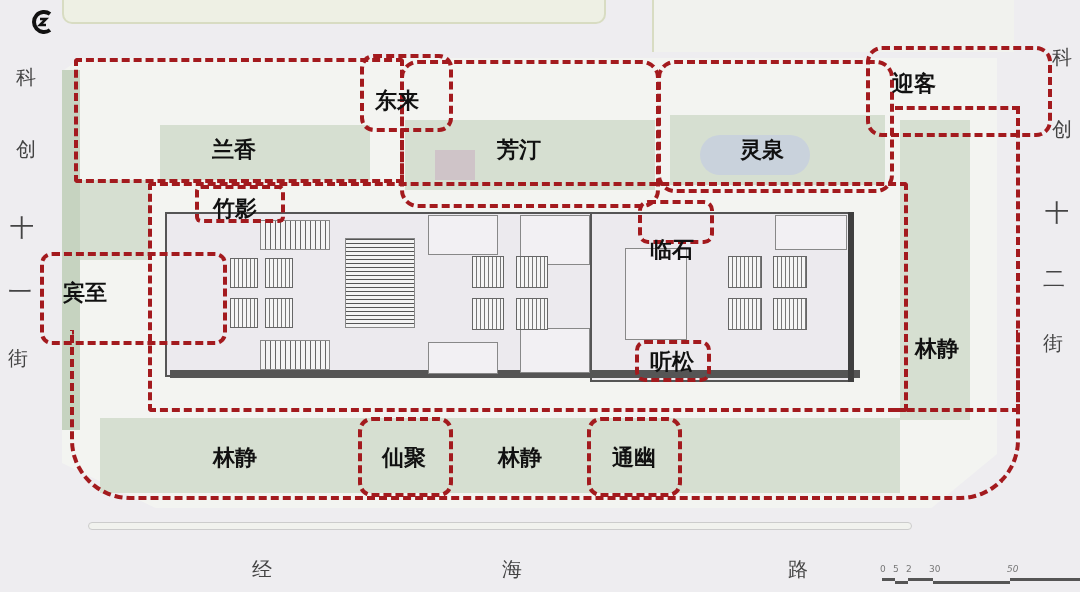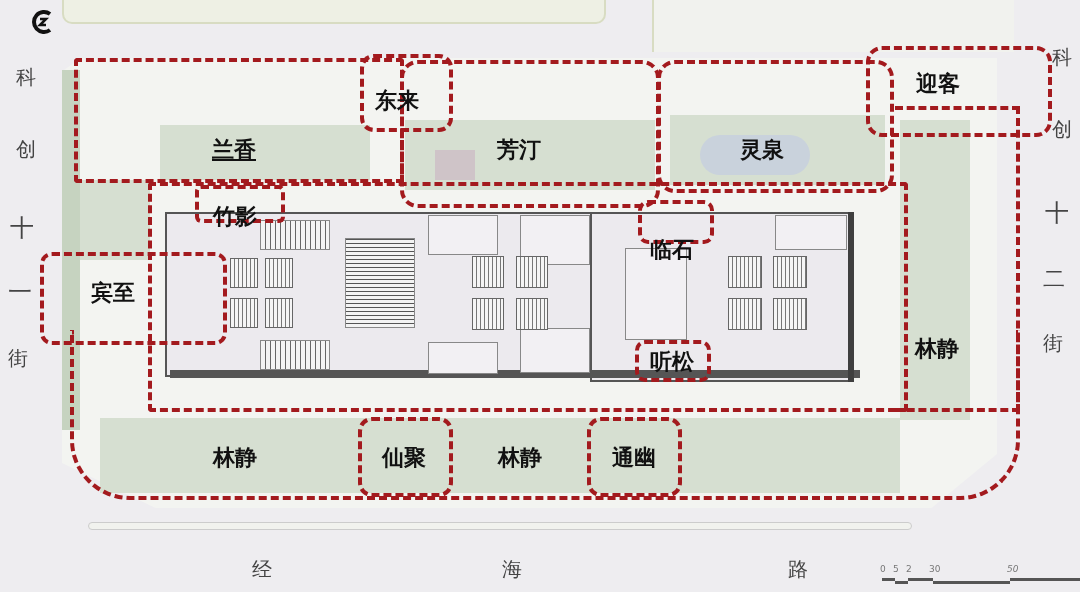--- a/index.html
+++ b/index.html
@@ -80,27 +80,27 @@
 <div class="zone" style="left:638px;top:200px;width:76px;height:44px;border-radius:10px;"></div>
 <div class="zone" style="left:40px;top:252px;width:187px;height:93px;border-radius:12px;"></div>
 <div class="zone" style="left:635px;top:340px;width:76px;height:42px;border-radius:10px;"></div>
 <div class="zone" style="left:148px;top:182px;width:760px;height:230px;border-radius:4px;"></div>
 <div class="zone" style="left:895px;top:106px;width:125px;height:306px;border-left:none;border-top-right-radius:0;"></div>
 <div class="zone" style="left:70px;top:330px;width:950px;height:170px;clip-path:polygon(0 0,100% 0,100% 100%,0 100%);border-top:none;border-radius:0 0 60px 60px;"></div>
 <div class="zone" style="left:358px;top:417px;width:95px;height:80px;border-radius:14px;"></div>
 <div class="zone" style="left:587px;top:417px;width:95px;height:80px;border-radius:14px;"></div>
 
 <div class="zone-label" style="left:375px;top:86px;">东来</div>
-<div class="zone-label" style="left:212px;top:135px;text-decoration:underline;">兰香</div>
+<div class="zone-label" style="left:212px;top:135px;">兰香</div>
 <div class="zone-label" style="left:497px;top:135px;">芳汀</div>
 <div class="zone-label" style="left:740px;top:135px;">灵泉</div>
-<div class="zone-label" style="left:916px;top:69px;text-align:right;">迎客</div>
-<div class="zone-label" style="left:213px;top:194px;margin-top:8px;">竹影</div>
+<div class="zone-label" style="left:892px;top:69px;text-align:right;">迎客</div>
+<div class="zone-label" style="left:213px;top:194px;">竹影</div>
 <div class="zone-label" style="left:650px;top:207px;margin-top:28px;">临石</div>
-<div class="zone-label" style="left:63px;top:278px;margin-left:28px;">宾至</div>
+<div class="zone-label" style="left:63px;top:278px;">宾至</div>
 <div class="zone-label" style="left:650px;top:347px;">听松</div>
 <div class="zone-label" style="left:915px;top:334px;">林静</div>
 <div class="zone-label" style="left:213px;top:443px;">林静</div>
 <div class="zone-label" style="left:382px;top:443px;">仙聚</div>
 <div class="zone-label" style="left:498px;top:443px;">林静</div>
 <div class="zone-label" style="left:612px;top:443px;">通幽</div>
 
 <div class="abs" style="left:88px;top:522px;width:822px;height:6px;border:1px solid #ccc;border-radius:4px;background:#f1f2ee;"></div>
 
 <div class="road-char" style="left:16px;top:64px;">科</div>

